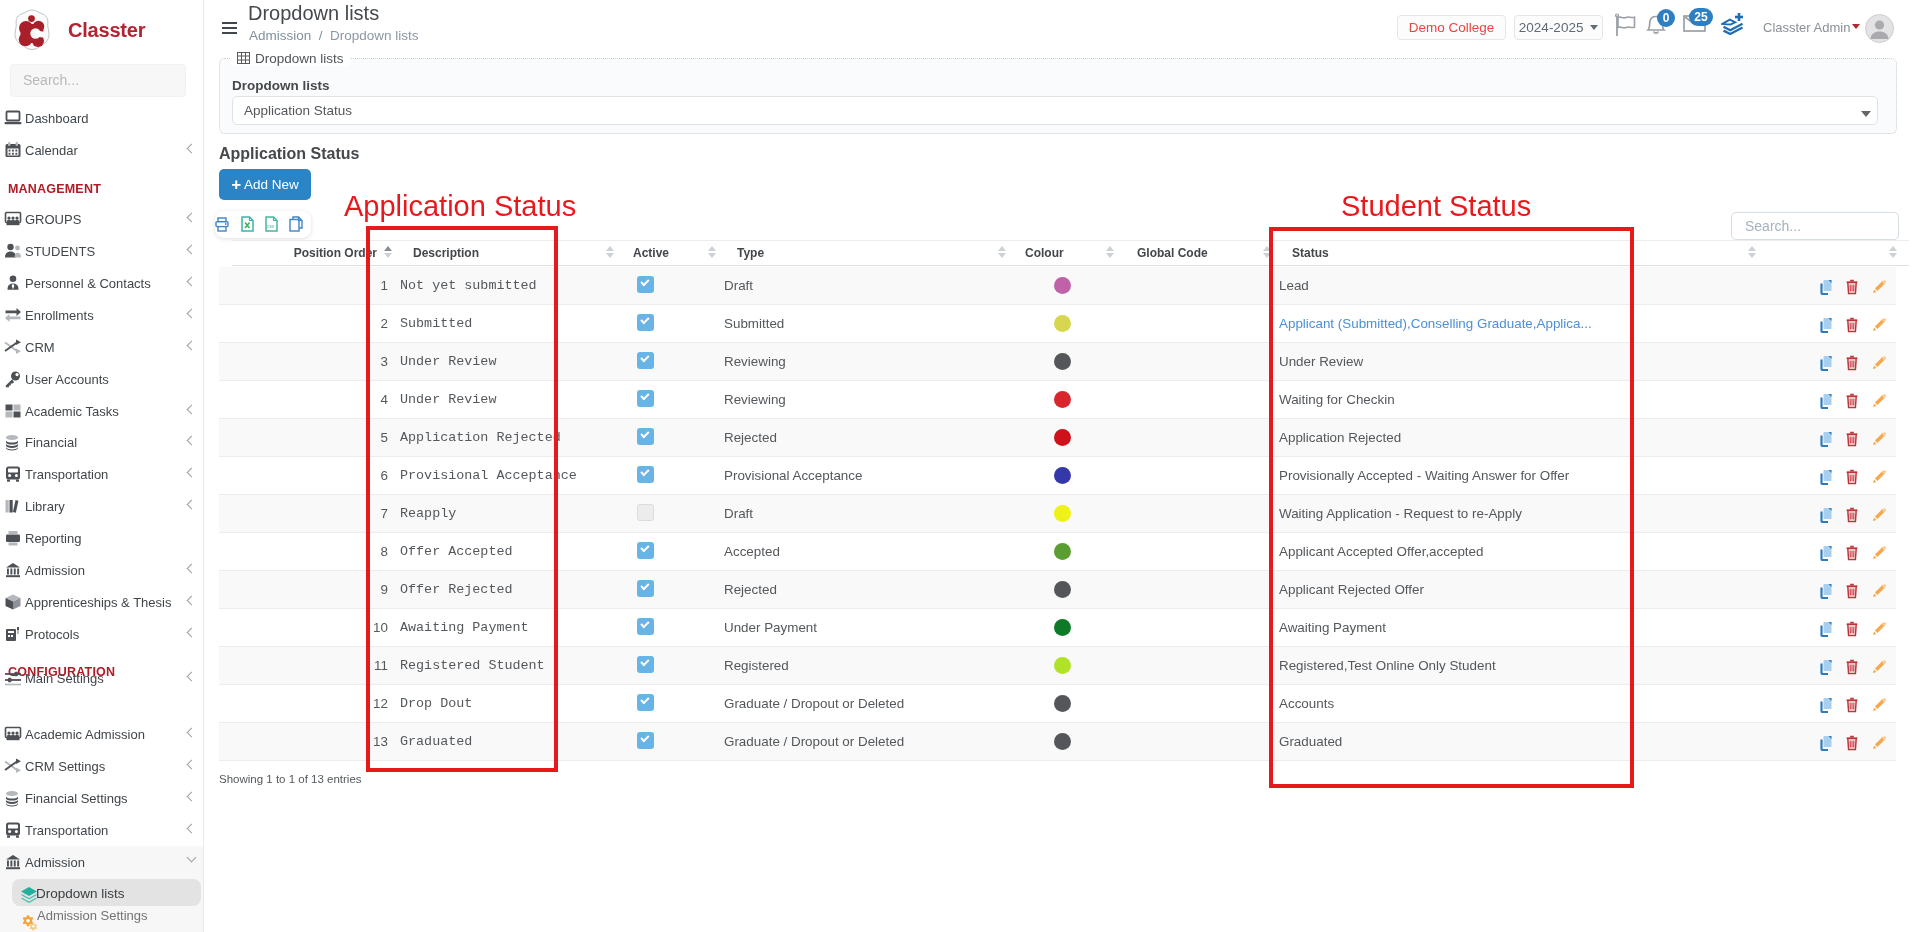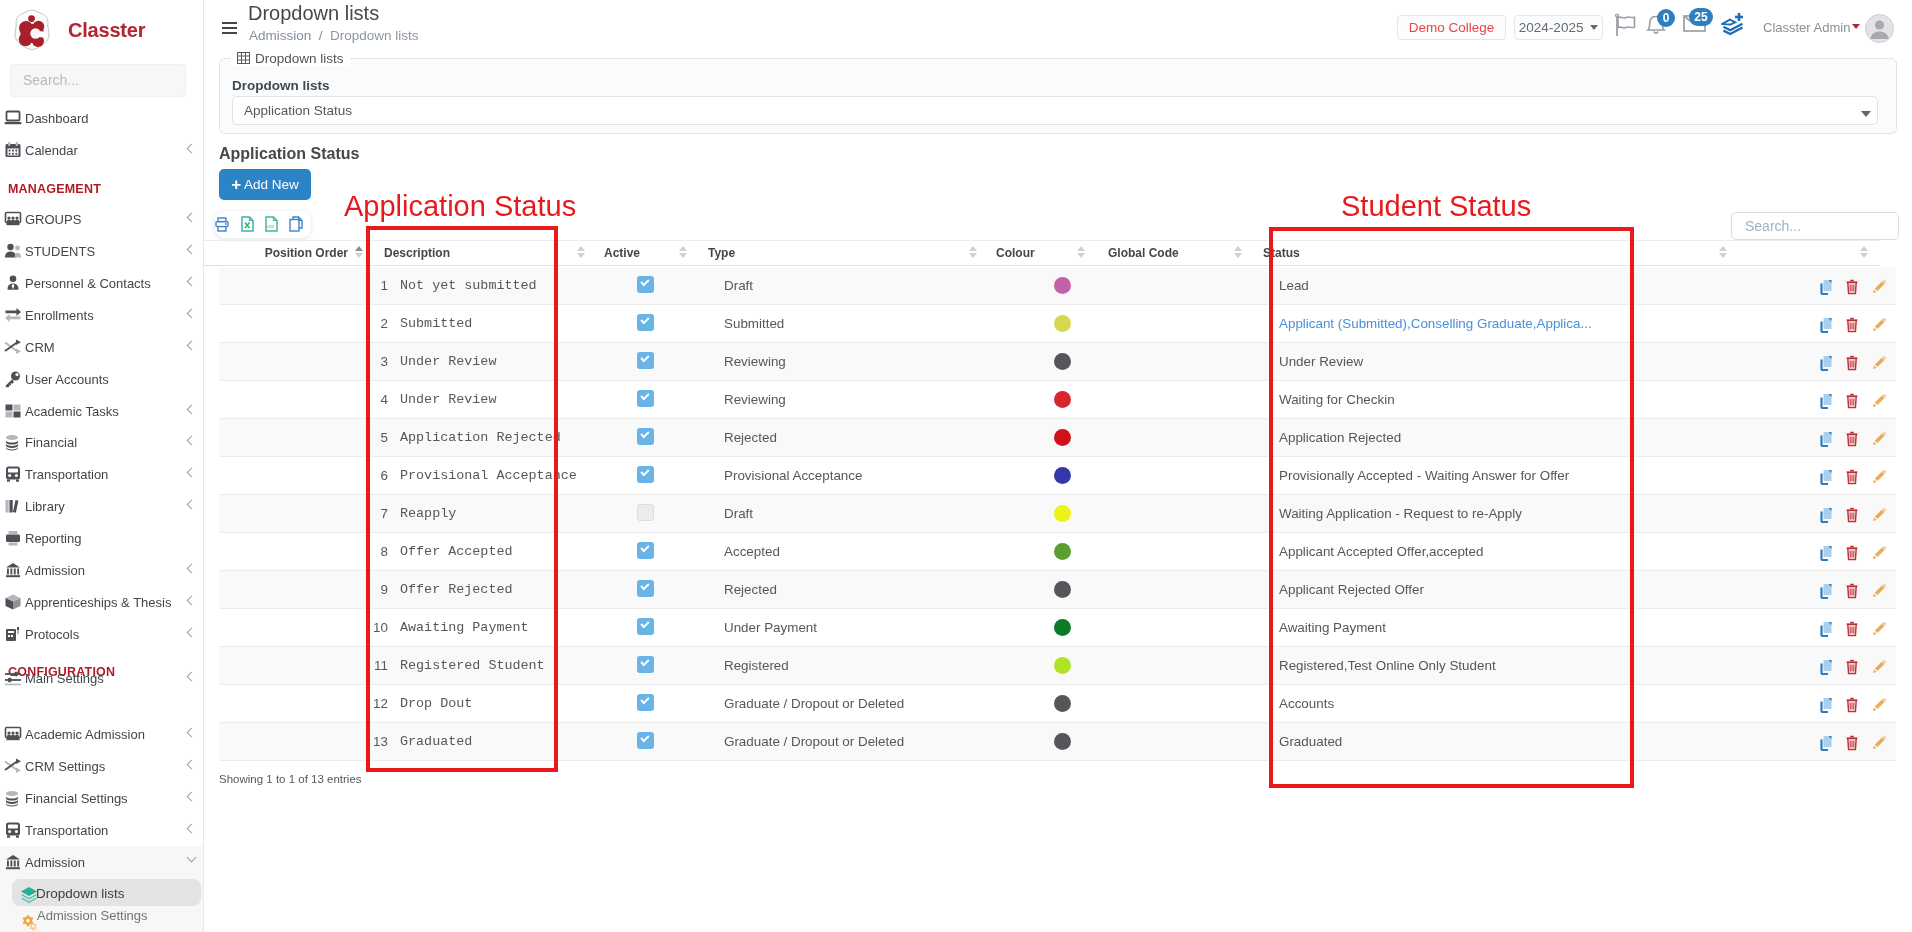--- a/index.html
+++ b/index.html
@@ -46,21 +46,21 @@
   border-left:5.5px solid transparent; border-right:5.5px solid transparent; border-top:6px solid #666; }
 .h2 { position:absolute; left:219px; top:145px; font-size:16px; font-weight:bold; color:#45494e; }
 .btn-add { position:absolute; left:219px; top:169px; width:92px; height:31px; background:#2b84c6;
   border-radius:5px; color:#fff; font-size:13.5px; text-align:center; line-height:31px; }
 .tools { position:absolute; left:215px; top:211px; width:96px; height:27px; background:#fff;
   border-radius:9px; box-shadow:0 1px 4px rgba(120,130,140,.25); }
 .t-search { position:absolute; left:1731px; top:212px; width:168px; height:28px;
   border:1px solid #d5dde5; border-radius:5px; font-size:14px; color:#a3b1c0; line-height:26px; padding-left:13px; background:#fff; }
 
 
-.thead { position:absolute; left:203px; top:240px; width:1677px; height:26px;
+.thead { position:absolute; left:232px; top:240px; width:1677px; height:26px;
   border-top:1px solid #ececec; border-bottom:1px solid #e0e0e0; }
 .th { position:absolute; top:5px; font-size:12px; font-weight:bold; color:#43474b; white-space:nowrap; }
 .sorts { position:absolute; width:8px; height:16px; }
 .sorts .u { position:absolute; top:2px; left:0; width:0; height:0;
   border-left:4px solid transparent; border-right:4px solid transparent; border-bottom:5px solid #cdd1d5; }
 .sorts .d { position:absolute; top:9px; left:0; width:0; height:0;
   border-left:4px solid transparent; border-right:4px solid transparent; border-top:5px solid #cdd1d5; }
 .row { position:absolute; left:219px; width:1677px; height:38px; border-bottom:1px solid #ececec; background:#fff; }
 .row.odd { background:#f9f9f9; }
 .cell { position:absolute; top:11px; font-size:13.4px; color:#54585c; white-space:nowrap; }

